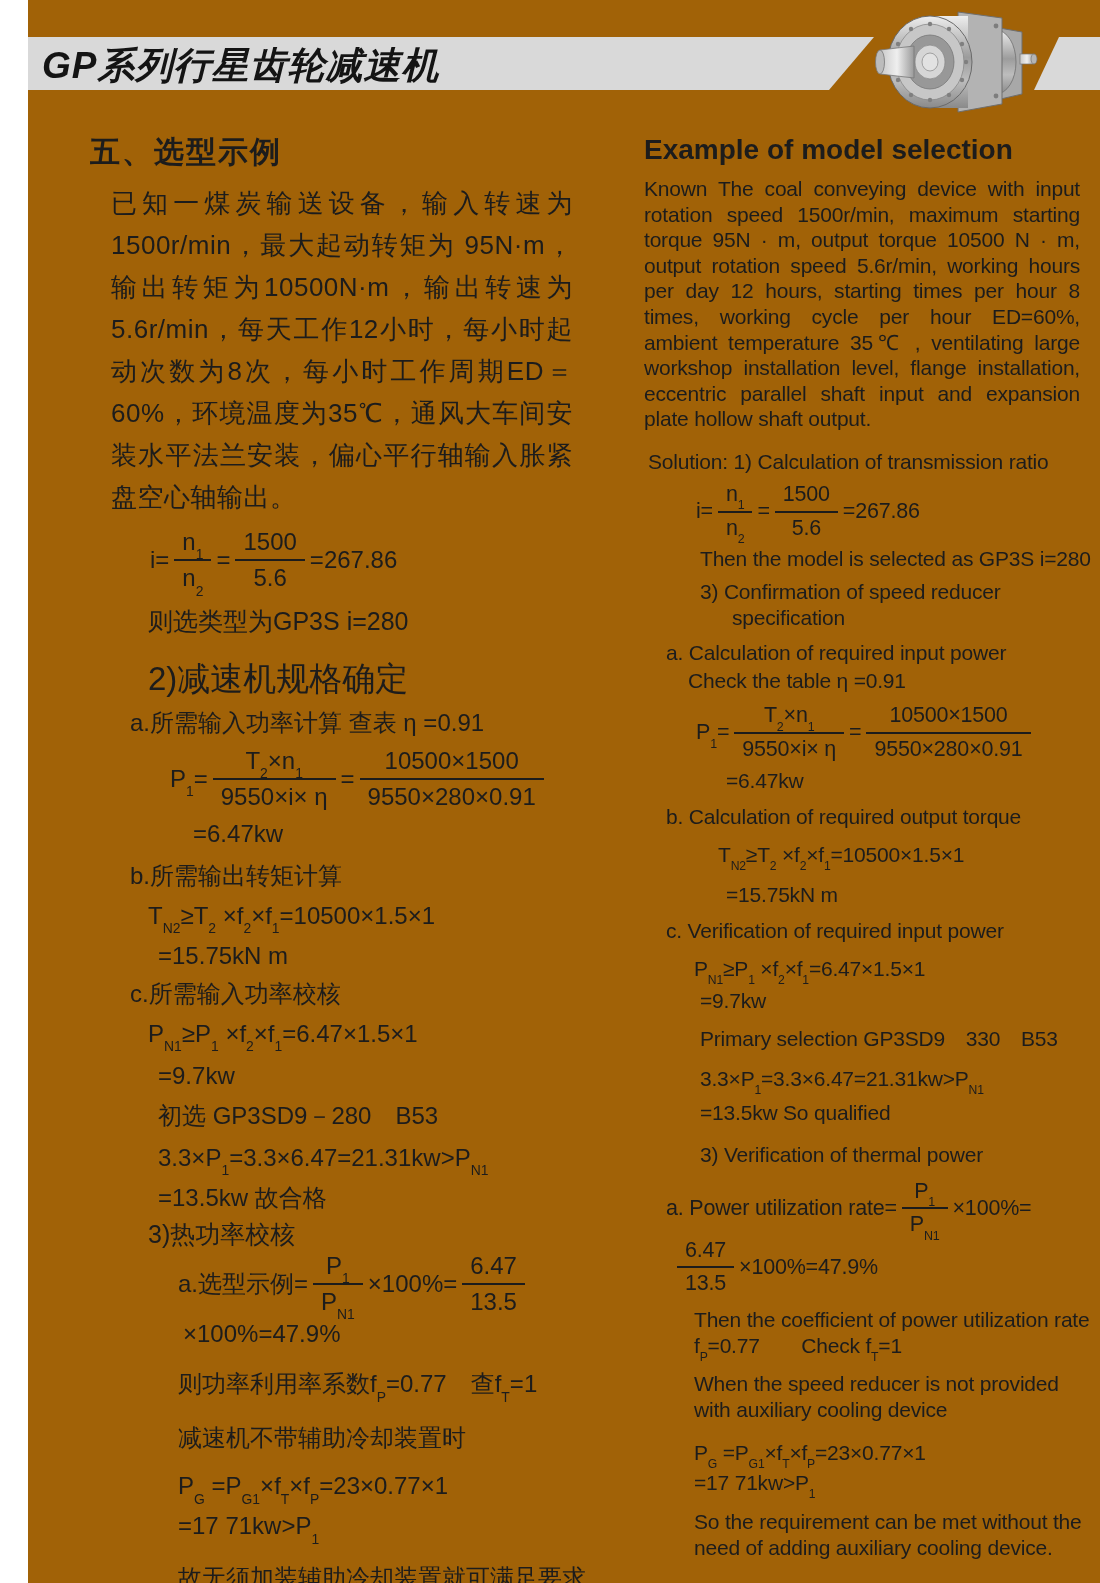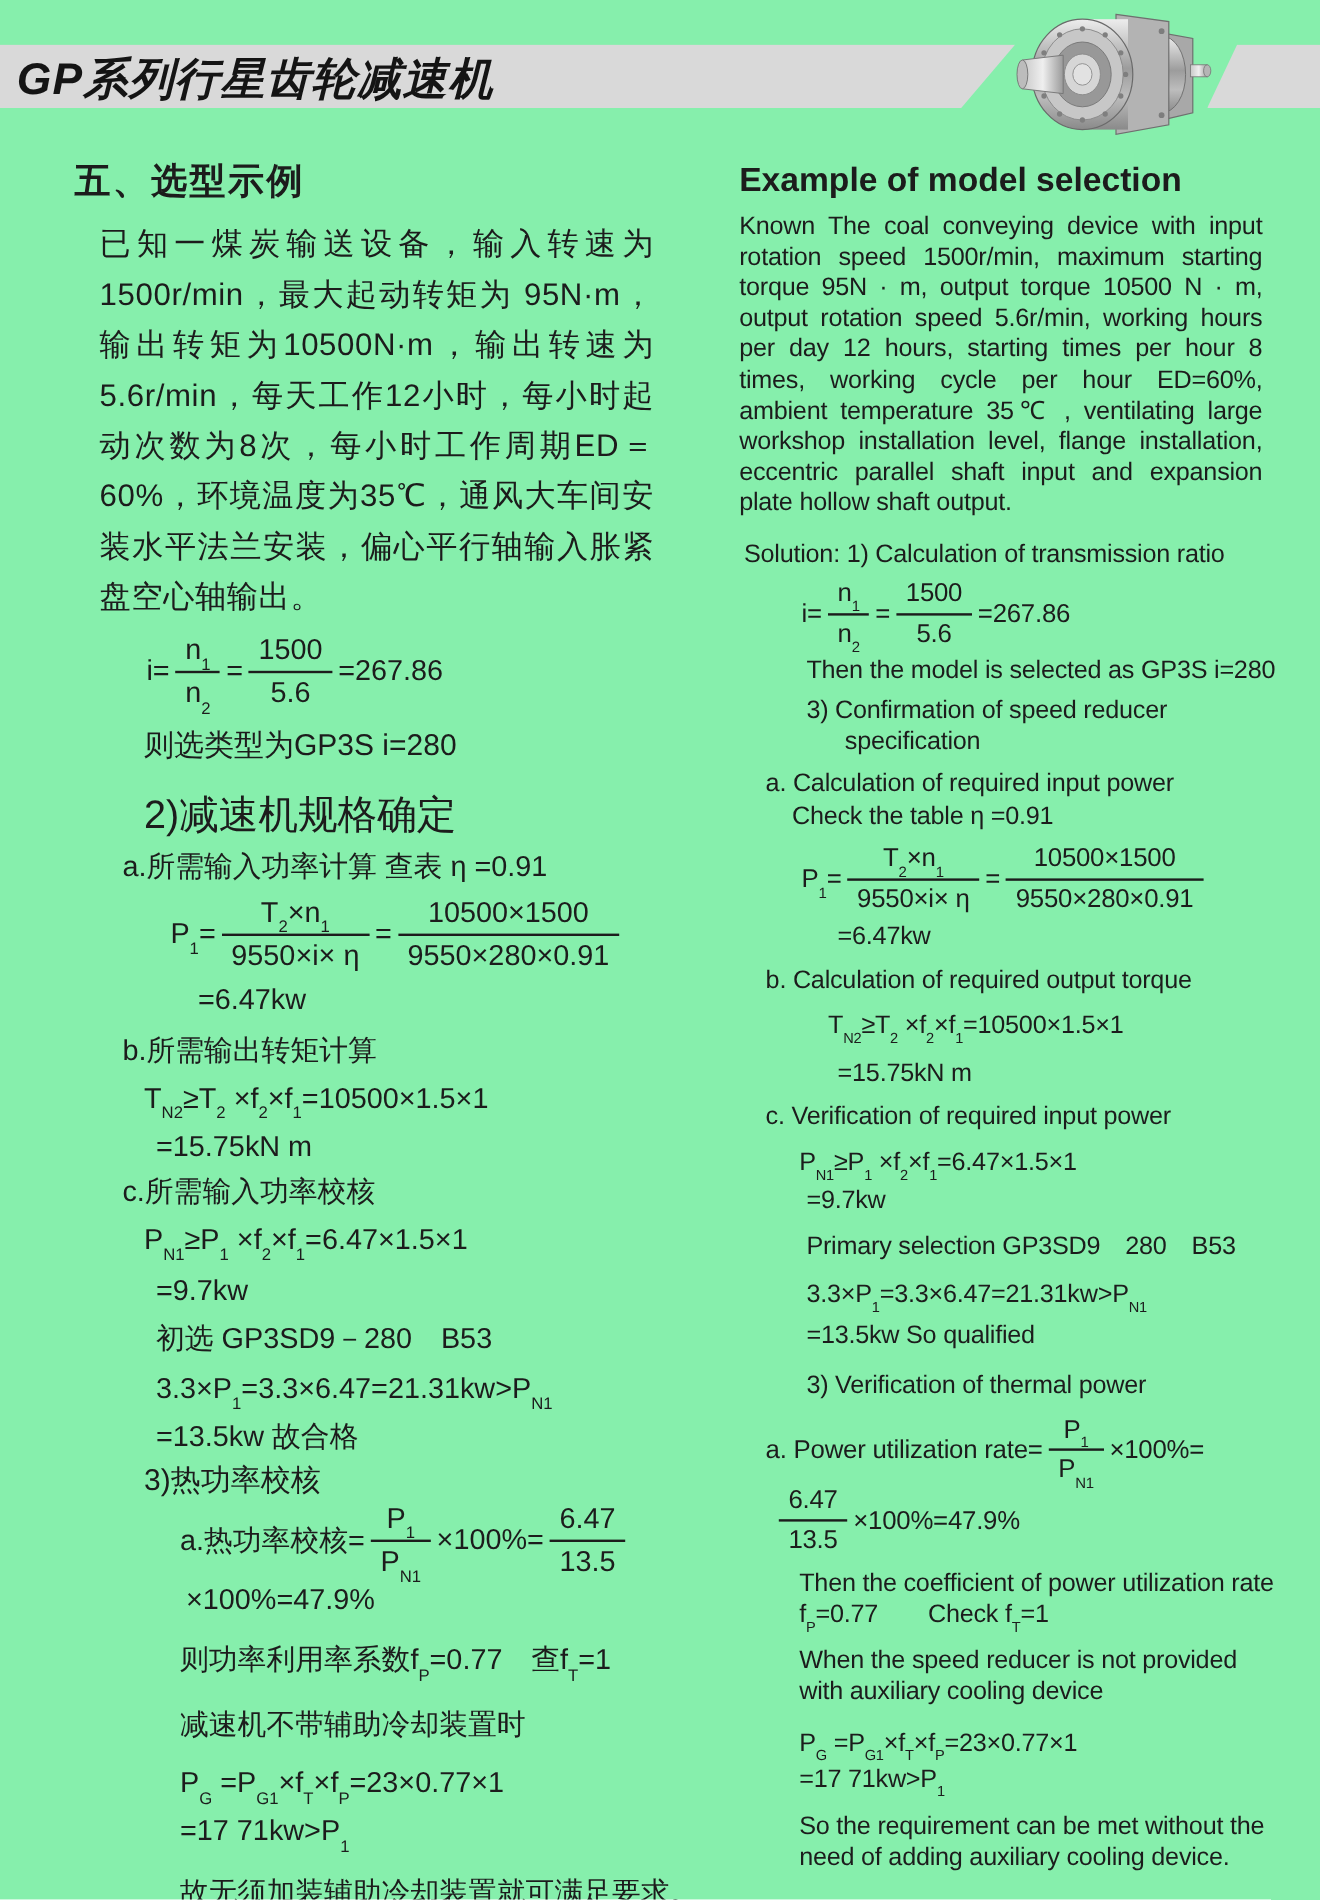--- a/index.html
+++ b/index.html
@@ -1,17 +1,17 @@
 <!DOCTYPE html>
 <html><head>
 <meta charset="utf-8">
 <style>
   html,body{margin:0;padding:0;background:#ffffff;}
   body{width:1100px;height:1583px;position:relative;font-family:"Liberation Sans",sans-serif;color:#1c1c1c;overflow:hidden;}
-  .page{position:absolute;inset:0;background:#86efac;}
+  .page{position:absolute;inset:0;background:#a16207;margin-left:28px;}
   
   .band-left{position:absolute;left:0;top:37px;width:846px;height:53px;background:#d9d9d9;
     clip-path:polygon(0 0,100% 0,calc(100% - 45px) 100%,0 100%);}
   .band-right{position:absolute;left:1006px;top:37px;width:94px;height:53px;background:#d9d9d9;
     clip-path:polygon(25px 0,100% 0,100% 100%,0 100%);}
   .header-title{position:absolute;left:14px;top:41px;font-size:37px;font-style:italic;font-weight:bold;
     letter-spacing:1px;color:#141414;white-space:nowrap;}
   .product{position:absolute;left:842px;top:2px;width:176px;height:118px;}
   
   .col-left{position:absolute;left:62px;top:130px;width:522px;font-size:24px;}
@@ -134,21 +134,21 @@
     <div class="ln" style="margin:12px 0 0 68px">=15.75kN m</div>
     <div class="ln" style="margin:10px 0 0 40px">c.所需输入功率校核</div>
     <div class="ln" style="margin:12px 0 0 58px">P<sub>N1</sub>≥P<sub>1</sub> ×f<sub>2</sub>×f<sub>1</sub>=6.47×1.5×1</div>
     <div class="ln" style="margin:14px 0 0 68px">=9.7kw</div>
     <div class="ln" style="margin:12px 0 0 68px">初选 GP3SD9－280　B53</div>
     <div class="ln" style="margin:14px 0 0 68px">3.3×P<sub>1</sub>=3.3×6.47=21.31kw&gt;P<sub>N1</sub></div>
     <div class="ln" style="margin:12px 0 0 68px">=13.5kw 故合格</div>
     <div class="ln" style="margin:8px 0 0 58px;font-size:25px">3)热功率校核</div>
 
     <div class="formula f-cn" style="margin:4px 0 0 88px">
-      <span>a.热功率校核=</span>
+      <span>a.选型示例=</span>
       <span class="frac">
           <span class="num">P<sub>1</sub></span>
           <span class="den">P<sub>N1</sub></span>
         </span>
       <span>×100%=</span>
       <span class="frac">
           <span class="num">6.47</span>
           <span class="den">13.5</span>
         </span>
     </div>
@@ -200,21 +200,21 @@
         </span>
     </div>
 
     <div class="ln" style="margin:4px 0 0 82px">=6.47kw</div>
     <div class="ln" style="margin:8px 0 0 22px">b. Calculation of required output torque</div>
     <div class="ln" style="margin:10px 0 0 74px">T<sub>N2</sub>≥T<sub>2</sub> ×f<sub>2</sub>×f<sub>1</sub>=10500×1.5×1</div>
     <div class="ln" style="margin:12px 0 0 82px">=15.75kN m</div>
     <div class="ln" style="margin:8px 0 0 22px">c. Verification of required input power</div>
     <div class="ln" style="margin:10px 0 0 50px">P<sub>N1</sub>≥P<sub>1</sub> ×f<sub>2</sub>×f<sub>1</sub>=6.47×1.5×1</div>
     <div class="ln" style="margin:4px 0 0 56px">=9.7kw</div>
-    <div class="ln" style="margin:10px 0 0 56px">Primary selection  GP3SD9　280　B53</div>
+    <div class="ln" style="margin:10px 0 0 56px">Primary selection  GP3SD9　330　B53</div>
     <div class="ln" style="margin:12px 0 0 56px">3.3×P<sub>1</sub>=3.3×6.47=21.31kw&gt;P<sub>N1</sub></div>
     <div class="ln" style="margin:6px 0 0 56px">=13.5kw So qualified</div>
     <div class="ln" style="margin:14px 0 0 56px">3) Verification of thermal power</div>
 
     <div class="formula f-en" style="margin:10px 0 0 22px">
       <span>a. Power utilization rate=</span>
       <span class="frac">
           <span class="num">P<sub>1</sub></span>
           <span class="den">P<sub>N1</sub></span>
         </span>

